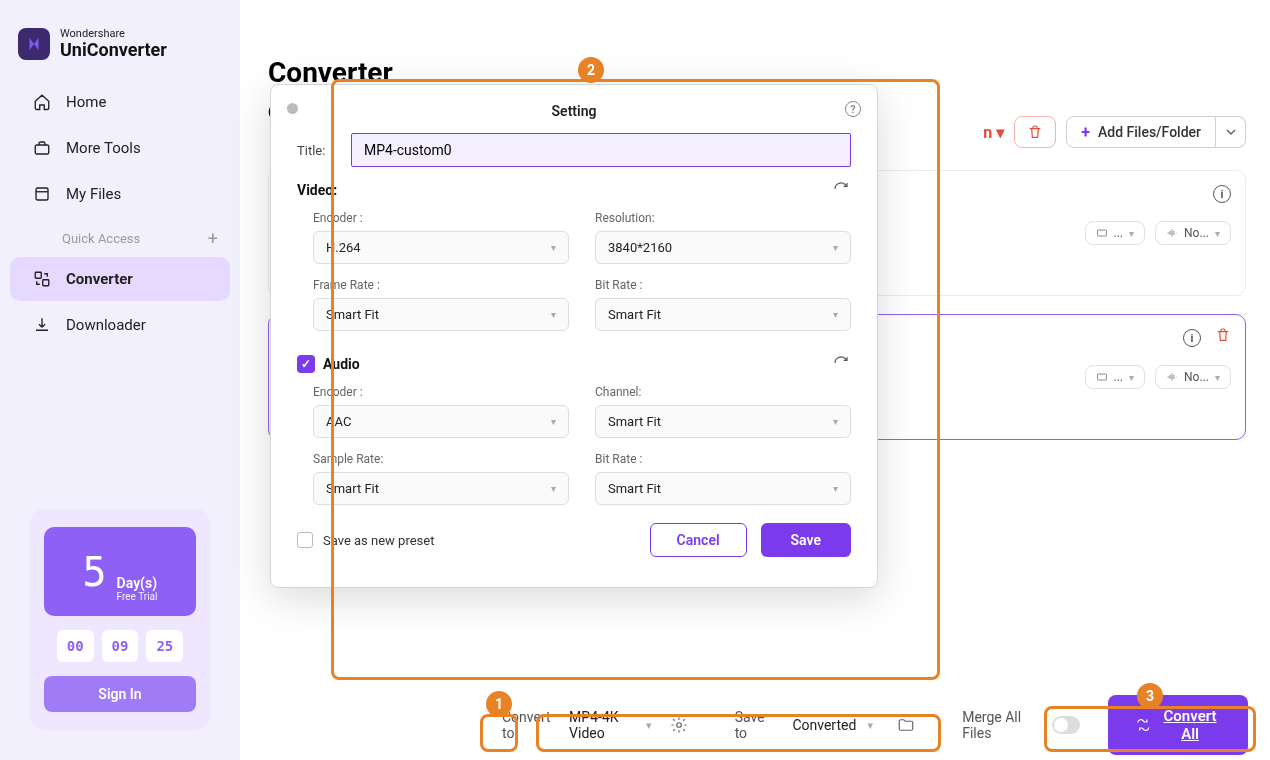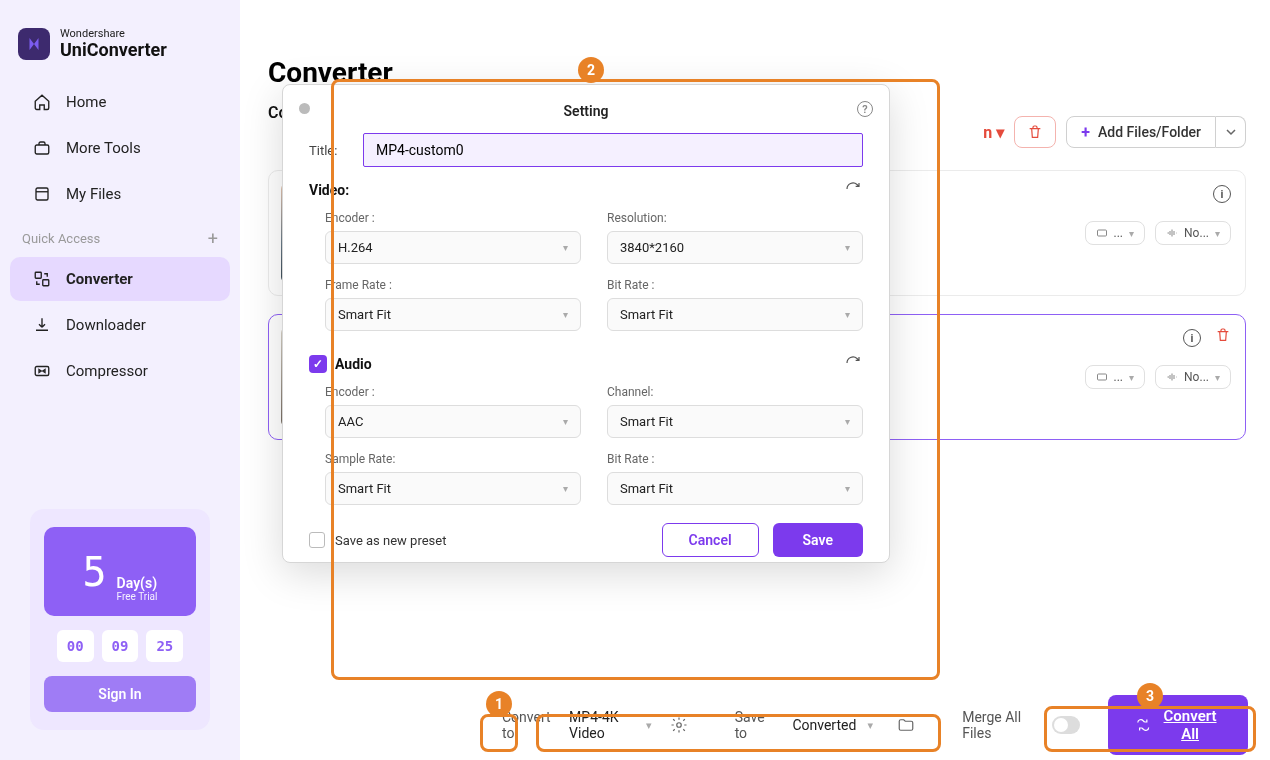--- a/index.html
+++ b/index.html
@@ -18,21 +18,21 @@
 
 .sidebar { position:absolute; top:0; left:0; width:240px; height:760px; background:#f3f0fe; padding-top:28px; }
 .brand { display:flex; align-items:center; gap:10px; padding:0 18px 18px; }
 .brand-logo { width:32px; height:32px; background:#3d2a6e; border-radius:8px; display:flex; align-items:center; justify-content:center; }
 .brand-txt { line-height:1.1; }
 .brand-txt .top { font-size:11px; color:#222; }
 .brand-txt .bot { font-size:18px; font-weight:700; color:#111; }
 .nav-item { display:flex; align-items:center; gap:14px; padding:12px 22px; margin:2px 10px; border-radius:10px; color:#222; font-size:15px; cursor:pointer; }
 .nav-item.active { background:#e6d9ff; font-weight:700; }
 .nav-icon { width:20px; height:20px; display:flex; align-items:center; justify-content:center; color:#222; }
-.quick { display:flex; align-items:center; justify-content:space-between; padding:10px 22px 6px; color:#9a9a9a; font-size:13px; }
+.quick { display:flex; align-items:center; justify-content:space-between; padding:10px 22px 6px; color:#9a9a9a; font-size:13px;margin-left:40px; }
 .plus { font-size:18px; color:#9a9a9a; }
 
 .trial { position:absolute; bottom:30px; left:30px; width:180px; background:#eee7ff; border-radius:14px; padding:18px 14px; text-align:center; }
 .trial-top { background:#8e60f5; border-radius:10px; padding:14px; display:flex; align-items:center; justify-content:center; gap:10px; color:#fff; }
 .big5 { font-size:40px; font-weight:300; font-family:monospace; }
 .trial-top .labels { text-align:left; }
 .trial-top .labels .d { font-size:14px; font-weight:600;margin-top:34px; }
 .trial-top .labels .f { font-size:10px; opacity:.9; }
 .countdown { display:flex; gap:8px; margin:14px 0; justify-content:center; }
 .cd { background:#fff; border-radius:6px; padding:8px 10px; font-family:monospace; font-size:14px; color:#8e60f5; font-weight:600; }
@@ -65,21 +65,21 @@
 
 .bottombar { position:absolute; bottom:0; left:240px; right:0; height:70px; display:flex; align-items:center; padding:0 22px; gap:14px; }
 .lbl { font-size:14px; color:#555; }
 .sel { display:flex; align-items:center; gap:6px; font-size:14px; color:#222; }
 .gear-box { width:32px; height:32px; display:flex; align-items:center; justify-content:center; color:#666; }
 .save-sel { width:110px; padding:0 6px; display:flex; align-items:center; justify-content:space-between; font-size:14px; color:#222; }
 .folder-box { width:32px; height:32px; display:flex; align-items:center; justify-content:center; color:#666; }
 .toggle { width:34px; height:18px; background:#ddd; border-radius:9px; position:relative; }
 .toggle::after { content:''; position:absolute; left:2px; top:2px; width:14px; height:14px; background:#fff; border-radius:50%; }
 .convert-all { background:#7c3aed; color:#fff; font-weight:600; font-size:15px; padding:12px 28px; border-radius:8px; display:flex; align-items:center; gap:10px; border:none;text-decoration:underline; }
-.dialog { position:absolute; top:84px; left:586px; transform:translateX(-50%); width:608px; background:#fff; border:1px solid #d6d6d6; border-radius:8px; box-shadow:0 10px 40px rgba(0,0,0,.15); padding:16px 26px 5px; }
+.dialog { position:absolute; top:84px; left:574px; transform:translateX(-50%); width:608px; background:#fff; border:1px solid #d6d6d6; border-radius:8px; box-shadow:0 10px 40px rgba(0,0,0,.15); padding:16px 26px 30px; }
 .dialog-head { position:relative; text-align:center; font-size:14px; font-weight:600; color:#222; padding:2px 0 14px; }
 .dialog-head .dot { position:absolute; left:-10px; top:2px; width:11px; height:11px; background:#bbb; border-radius:50%; }
 .dialog-head .help { position:absolute; right:-10px; top:0; width:16px; height:16px; border:1.5px solid #888; border-radius:50%; font-size:11px; color:#888; display:flex; align-items:center; justify-content:center; }
 .row { display:flex; align-items:center; gap:14px; margin-bottom:14px; }
 .row label { font-size:13px; color:#444; min-width:40px; }
 .title-input { flex:1; border:1.5px solid #7c3aed; border-radius:2px; padding:8px 12px; font-size:14px; background:#f5f0ff; }
 .section-h { display:flex; align-items:center; justify-content:space-between; margin:10px 0 12px; }
 .section-h .t { font-size:14px; font-weight:700; color:#111; display:flex; align-items:center; gap:8px; }
 .chk { width:18px; height:18px; background:#7c3aed; border-radius:4px; display:flex; align-items:center; justify-content:center; color:#fff; font-size:12px; }
 .refresh { width:18px; height:18px; color:#555; }
@@ -197,29 +197,20 @@
     <span>Converter</span>
   </div>
   <div class="nav-item">
     <div class="nav-icon">
         <svg width="18" height="18" viewBox="0 0 24 24" fill="none" stroke="currentColor" stroke-width="1.8">
           <path d="M12 3v12m0 0l-4-4m4 4l4-4M4 19h16"></path>
         </svg>
       </div>
     <span>Downloader</span>
   </div>
-  <div class="nav-item">
-    <div class="nav-icon">
-        <svg width="18" height="18" viewBox="0 0 24 24" fill="none" stroke="currentColor" stroke-width="1.8">
-          <rect x="3" y="6" width="18" height="12" rx="2"></rect>
-          <path d="M8 10l3 2-3 2zM16 10l-3 2 3 2z"></path>
-        </svg>
-      </div>
-    <span>Compressor</span>
-  </div>
 
   <div class="trial">
     <div class="trial-top">
       <div class="big5">5</div>
       <div class="labels">
         <div class="d">Day(s)</div>
         <div class="f">Free Trial</div>
       </div>
     </div>
     <div class="countdown">

